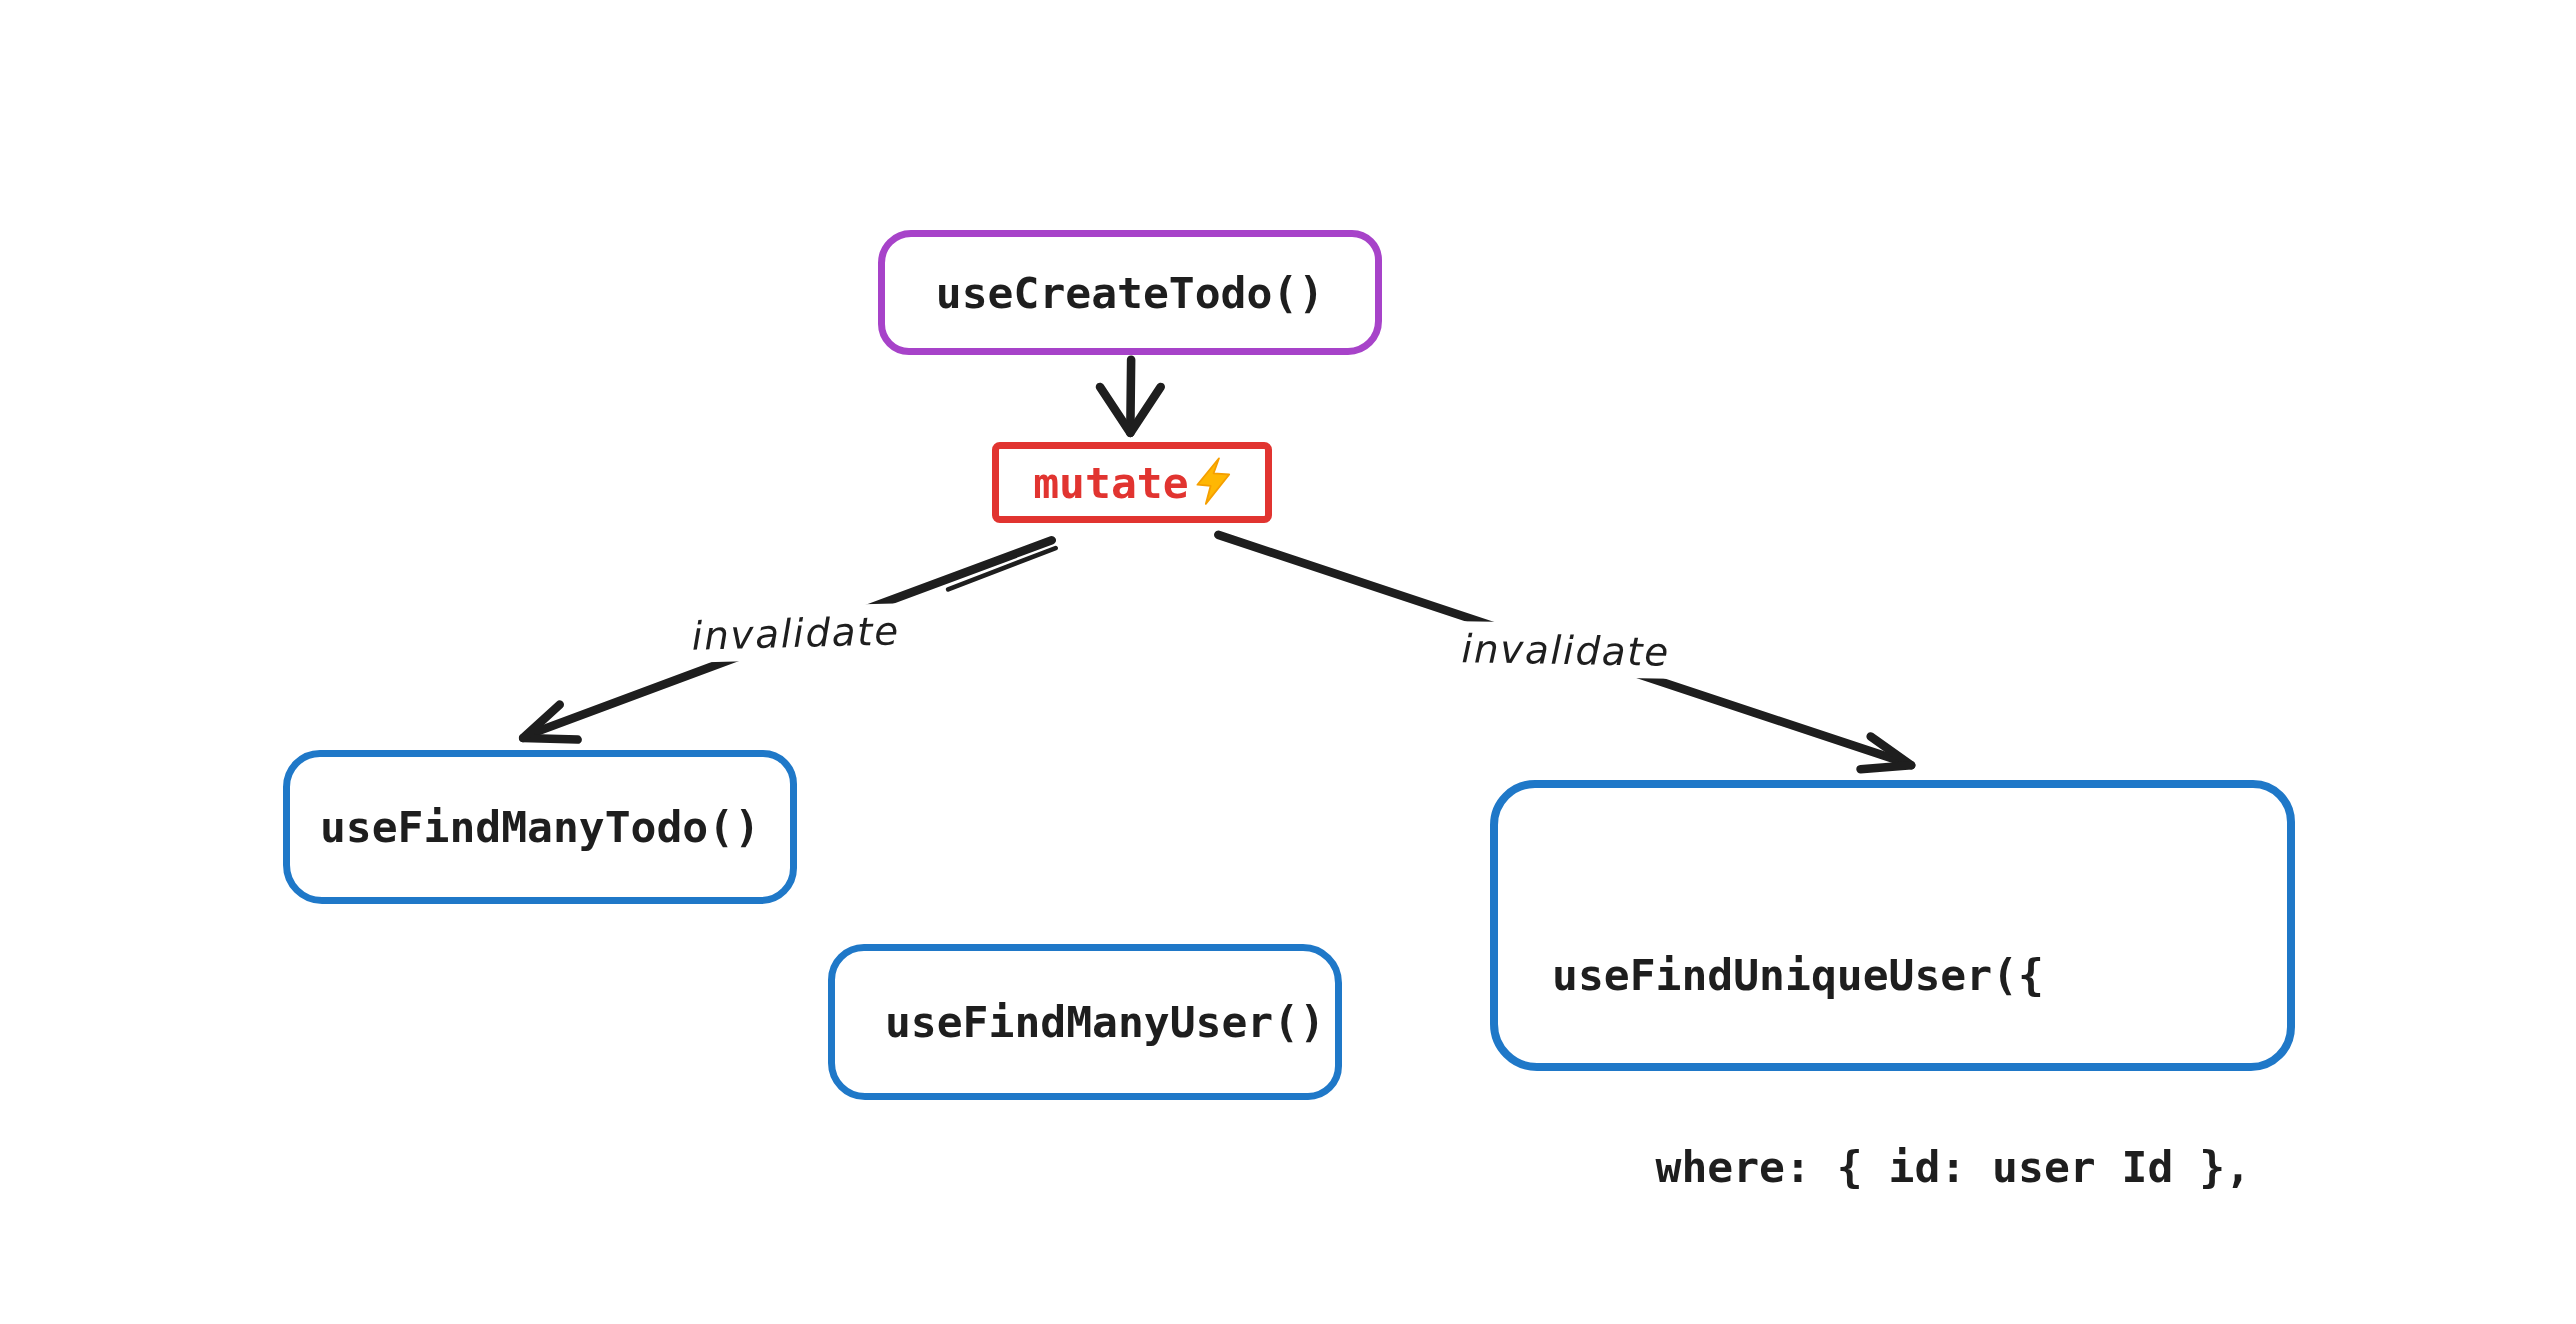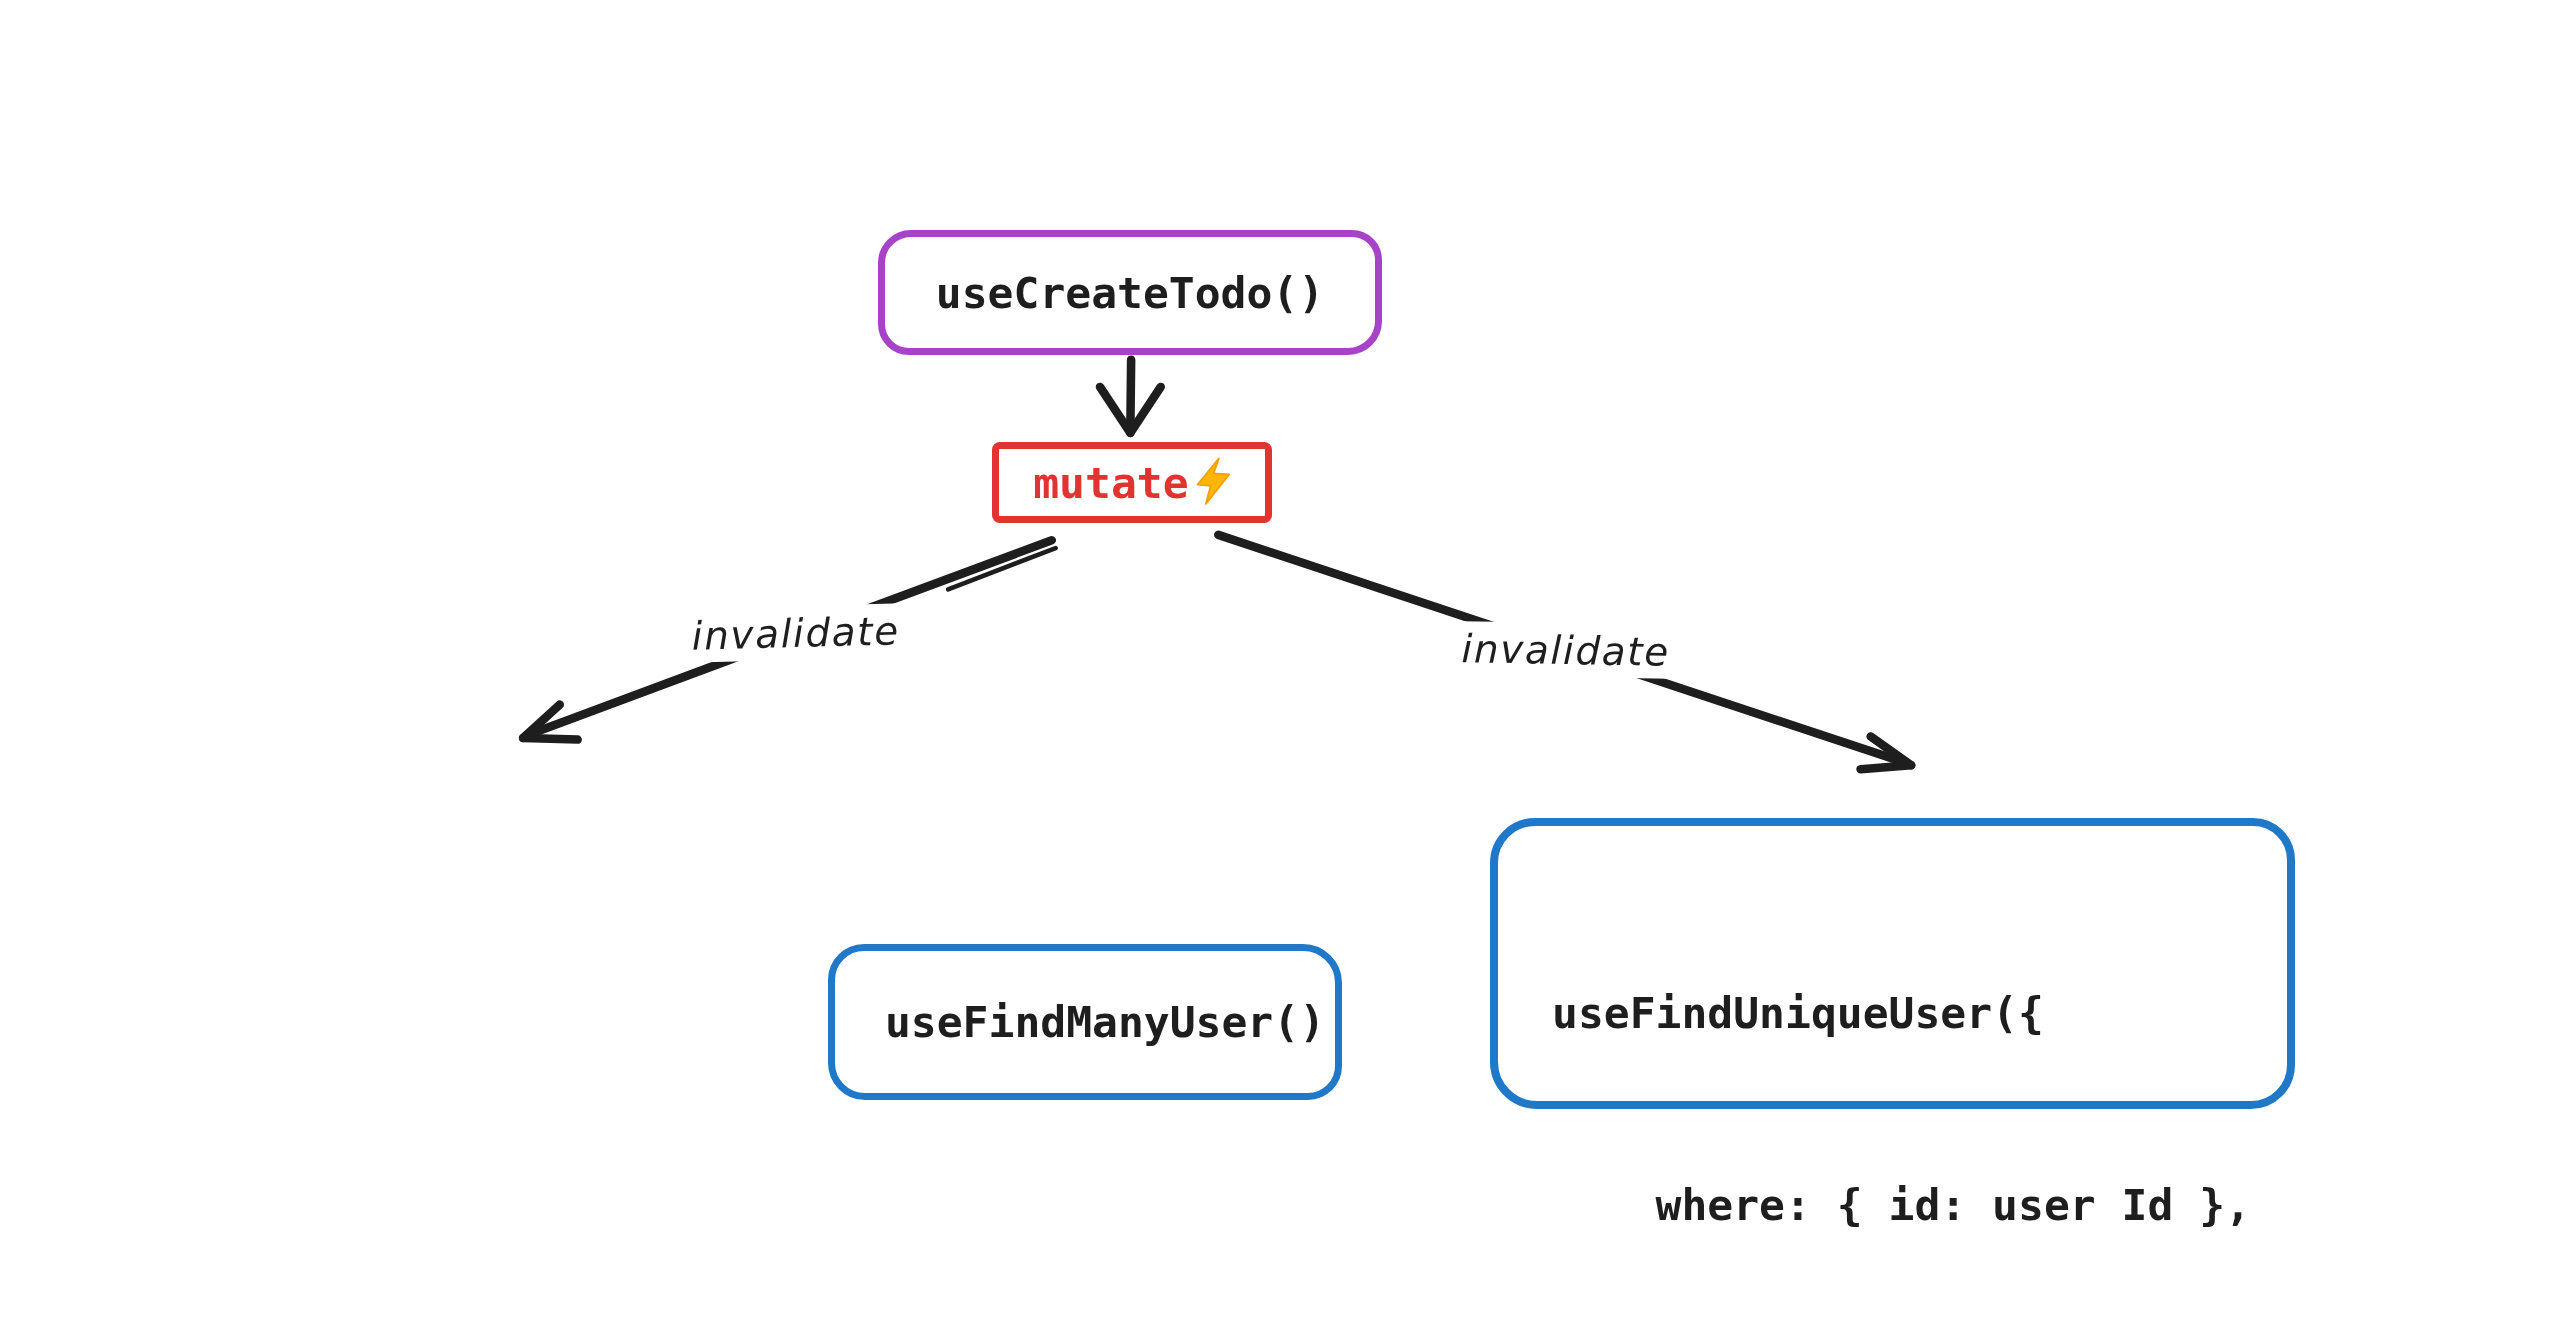--- a/index.html
+++ b/index.html
@@ -46,21 +46,20 @@
   }
   #node-find-many-user{
     left:828px;top:944px;width:514px;height:156px;
     border:7.8px solid var(--blue);border-radius:36px 39px 34px 37px;padding-left:40px;
   }
   #node-find-unique-user{
     left:1490px;top:780px;width:805px;height:291px;
     border:8.6px solid var(--blue);border-radius:45px 42px 44px 47px;
     align-items:flex-start;justify-content:flex-start;
     padding:26.5px 15.6px 0 54px;
-    margin-top:38px;
   }
   .code{white-space:pre;font-size:43px;line-height:64px;font-weight:bold;}
 
   .edge-label{
     position:absolute;z-index:3;
     background:var(--bg);
     font-family:"DejaVu Sans","Liberation Sans",sans-serif;
     font-style:italic;font-size:39px;font-weight:500;
     letter-spacing:1.6px;color:var(--ink);
     padding:4.7px 15.6px;
@@ -98,20 +97,23 @@
 
   <div class="node" id="node-mutate">
     <span>mutate</span>
     <span class="bolt">
       <svg width="36" height="48" viewBox="0 0 60 80" aria-hidden="true">
         <polygon points="40,2 4,46 26,48 18,78 57,29 31,27" fill="#ffb703" stroke="#f59f00" stroke-width="3" stroke-linejoin="round"></polygon>
       </svg>
     </span>
   </div>
 
+  <div class="node" id="node-find-many-todo">
+    <span>useFindManyTodo()</span>
+  </div>
 
   <div class="node" id="node-find-many-user">
     <span>useFindManyUser()</span>
   </div>
 
   <div class="node" id="node-find-unique-user">
     <div class="code">
       <div>useFindUniqueUser({</div>
       <div>    where: { id: user Id },</div>
       

